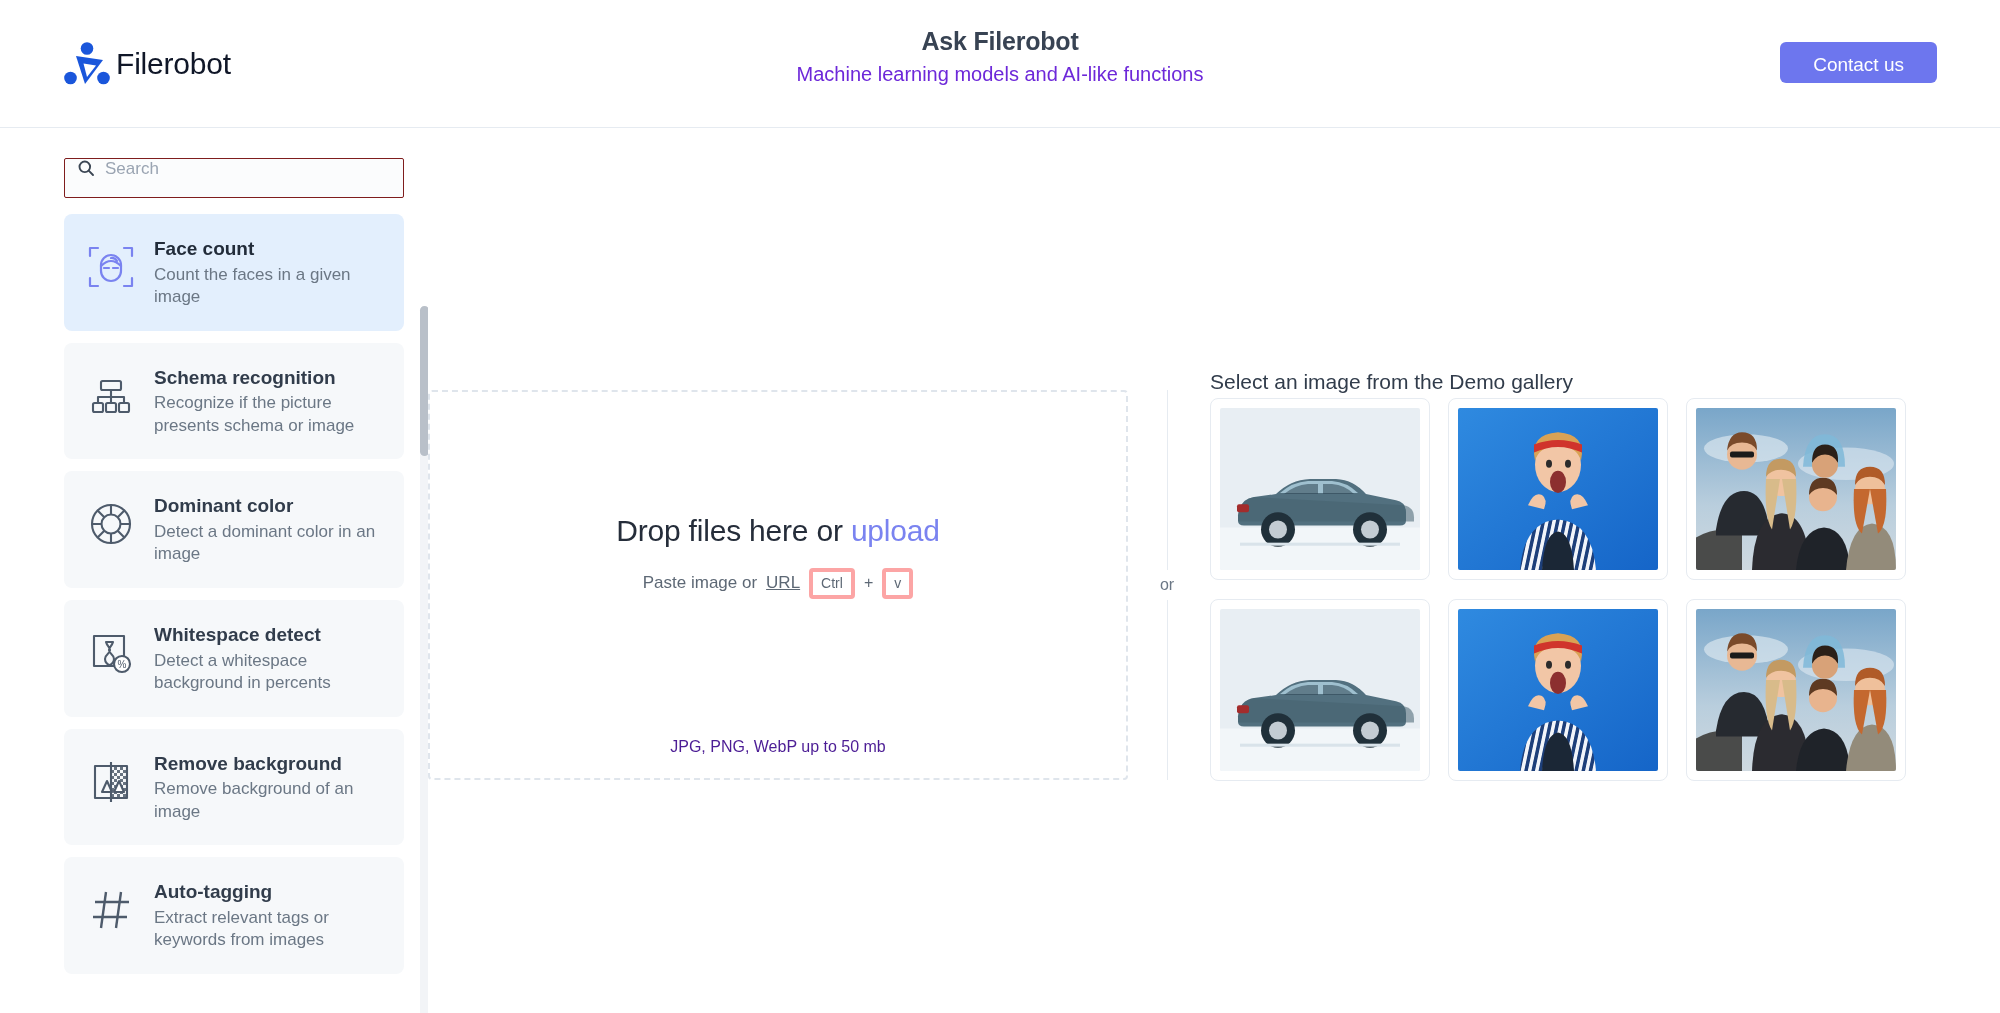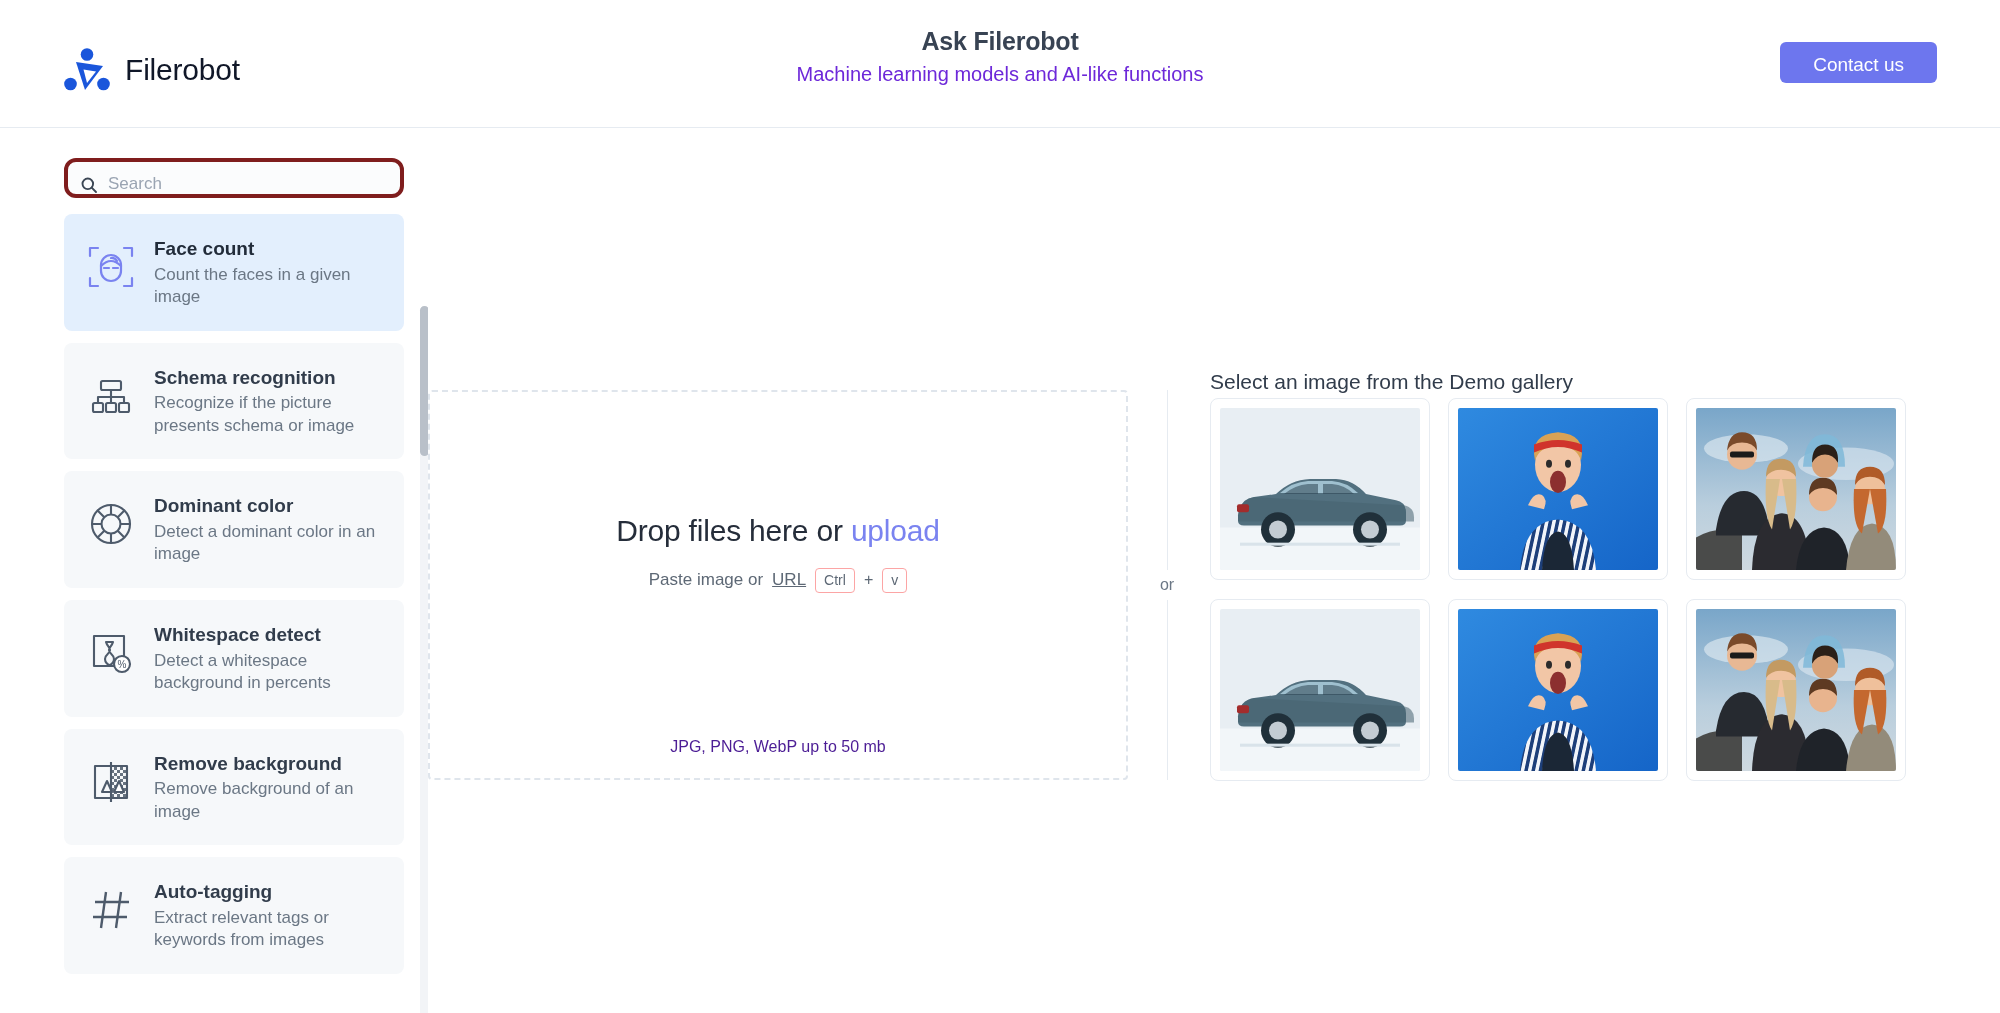--- a/index.html
+++ b/index.html
@@ -12,22 +12,22 @@
   }
 
   
   .header {
     position: relative;
     height: 128px;
     border-bottom: 1px solid #e6ebf1;
     background: #ffffff;
   }
   .logo-wrap {
-    position: absolute; left: 63px; top: 46px;
-    display: flex; align-items: center; gap: 14px;
+    position: absolute; left: 63px; top: 40px;
+    display: flex; align-items: center; gap: 5px;
   }
   .logo-mark { width: 48px; height: 48px; display: block; }
   .logo-text {
     font-size: 30px; font-weight: 400; color: #101728;
     letter-spacing: -0.2px;
   }
   .header-center {
     position: absolute; left: 0; right: 0; top: 26px;
     text-align: center; pointer-events: none;
   }
@@ -55,23 +55,23 @@
   .sidebar {
     width: 428px; flex: 0 0 428px;
     position: relative;
     padding: 30px 0 0 64px;
     background: #ffffff;
     overflow: hidden;
   }
   .search-box {
     position: relative;
     width: 340px; height: 40px;
-    border: 4px solid #7f1d1d; border-radius: 12px;
+    border: 1px solid #7f1d1d; border-radius: 2px;
     background: #fbfcfd;
-    display: flex; align-items: flex-end;
+    display: flex; align-items: flex-start;
   }
   .search-icon { margin: 0 10px 0 12px; display: block; flex: 0 0 auto; }
   .search-input {
     border: none; outline: none; background: transparent;
     font-family: inherit; font-size: 17px; color: #3b4654;
     width: 270px;
   }
   .search-input::placeholder { color: #9aa4b2; }
 
   .nav-list { margin-top: 16px; }
@@ -135,21 +135,21 @@
   }
   .dz-title .link { color: #7a83f0; }
   .dz-paste {
     margin-top: 20px;
     display: flex; align-items: center; justify-content: center; gap: 9px;
     font-size: 17px; color: #5d6875;
   }
   .dz-paste .url { text-decoration: underline; color: #5d6875; cursor: pointer; }
   .keycap {
     display: inline-block;
-    border: 1px solid #fca5a5; border-radius: 4px;
+    border: 4px solid #fca5a5; border-radius: 4px;
     padding: 3px 8px; font-size: 14px; color: #5d6875;
     background: #ffffff; line-height: 1.2;
   }
   .plus { font-size: 16px; color: #5d6875; }
   .dz-formats {
     position: absolute; left: 0; right: 0; bottom: 22px;
     text-align: center; font-size: 16px; color: #4c1d95;
   }
 
   .or-sep {

